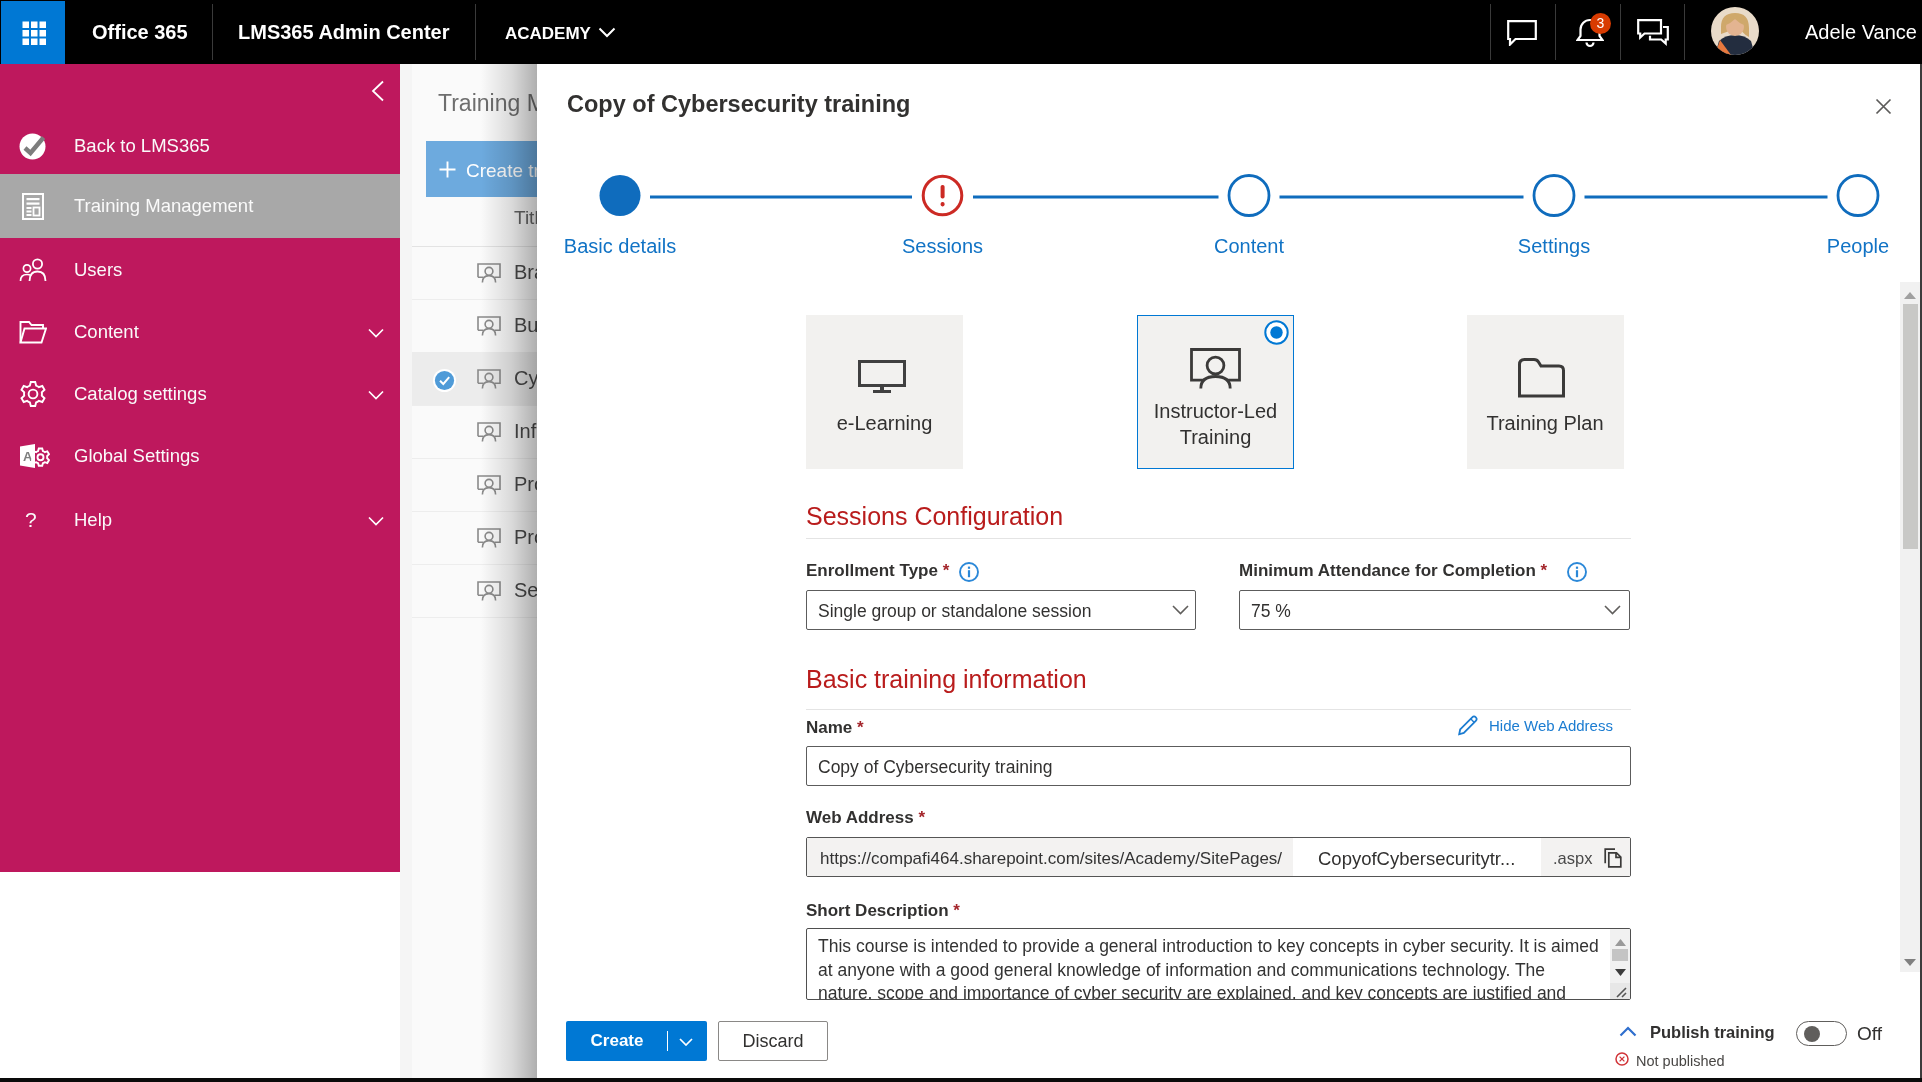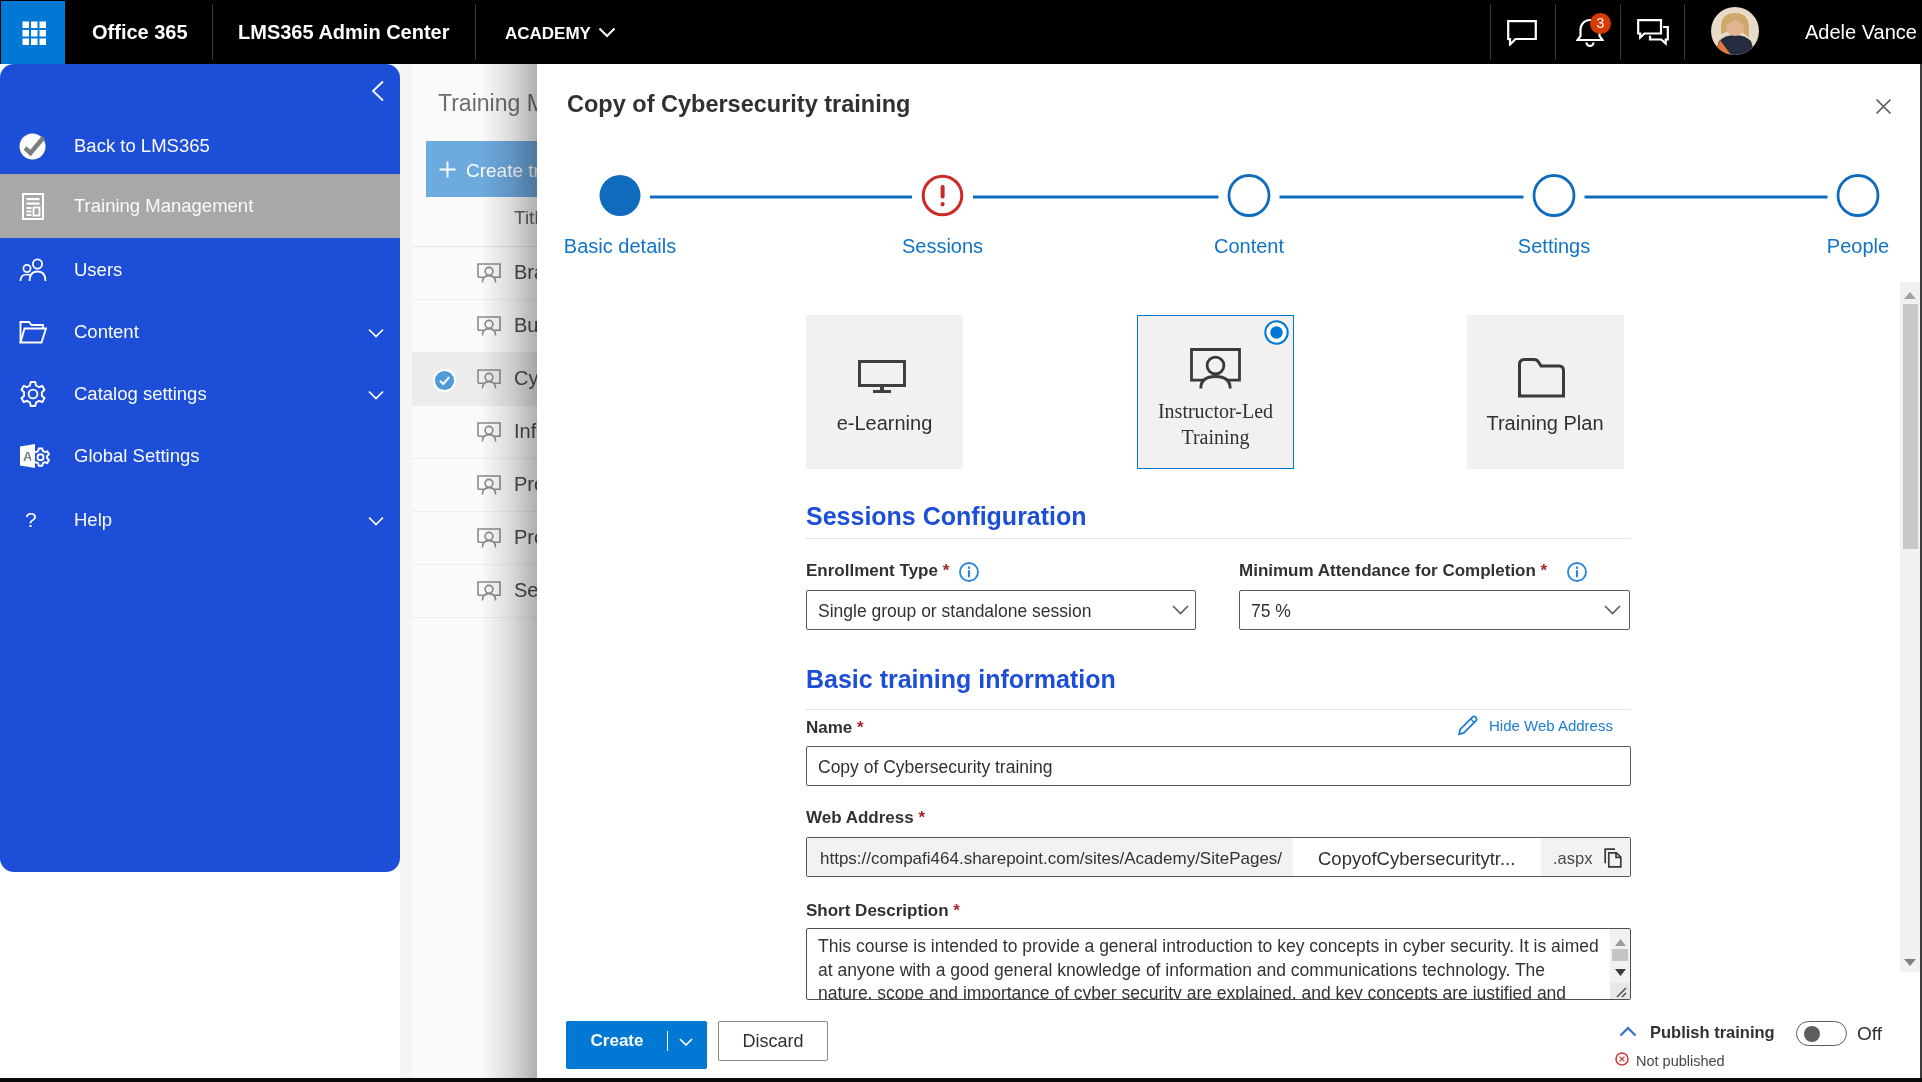--- a/index.html
+++ b/index.html
@@ -6,31 +6,31 @@
   html,body { width:1922px; height:1082px; overflow:hidden; }
   body { font-family:"Liberation Sans", sans-serif; background:#fff; position:relative; }
   .abs { position:absolute; }
   svg { display:block; }
   
   #topbar { position:absolute; left:0; top:0; width:1922px; height:64px; background:#000; }
   #waffle { position:absolute; left:1px; top:1px; width:64px; height:63px; background:#0078d4; }
   .tbtext { position:absolute; color:#fff; font-size:20px; font-weight:700; top:21px; white-space:nowrap; }
   .tbsep { position:absolute; top:4px; height:56px; width:1px; background:#3a3a3a; }
   
-  #nav { position:absolute; left:0; top:64px; width:400px; height:808px; background:#1d4ed8;border-radius:14px; }
+  #nav { position:absolute; left:0; top:64px; width:400px; height:808px; background:#be185d; }
   .navlabel { position:absolute; left:74px; color:#fafafa; font-size:18.5px; white-space:nowrap; }
   
   #list { position:absolute; left:400px; top:64px; width:137px; height:1014px; background:#fafafa; overflow:hidden; }
   .rowsep { position:absolute; left:0; width:137px; height:1px; background:#ededed; }
   .rowtext { position:absolute; left:114px; color:#4a4a4a; font-size:20px; white-space:nowrap; }
   
   #panel { position:absolute; left:537px; top:64px; width:1385px; height:1014px; background:#fff; }
   #shadow { position:absolute; left:481px; top:64px; width:56px; height:1014px;
             background:linear-gradient(to right, rgba(0,0,0,0) 0%, rgba(0,0,0,0.13) 55%, rgba(0,0,0,0.30) 100%); }
-  .h2 { position:absolute; color:#1d4ed8; font-size:25px; font-weight:700; white-space:nowrap; }
+  .h2 { position:absolute; color:#b91c1c; font-size:25px; font-weight:400; white-space:nowrap; }
   .hr { position:absolute; height:1px; background:#e4e4e4; }
   .flabel { position:absolute; color:#323130; font-size:17px; font-weight:700; white-space:nowrap; }
   .star { color:#a4262c; font-weight:700; }
   .fbox { position:absolute; border:1px solid #5c5c5c; border-radius:2px; background:#fff; }
   .fval { position:absolute; color:#323130; font-size:17.5px; white-space:nowrap; }
   .card { position:absolute; top:250.5px; width:157px; height:154px; background:#f2f1ef; }
   .cardlabel { position:absolute; width:100%; text-align:center; color:#323130; font-size:20px; }
   .steplabel { position:absolute; color:#1173c5; font-size:20px; text-align:right; white-space:nowrap; }
 </style>
 </head>
@@ -273,21 +273,21 @@
   </div>
   <svg class="abs" style="left:726px; top:254.5px;" width="27" height="27" viewBox="0 0 27 27">
     <circle cx="13.5" cy="13.5" r="11.2" fill="#fff" stroke="#0078d4" stroke-width="2"></circle>
     <circle cx="13.5" cy="13.5" r="6.2" fill="#0078d4"></circle>
   </svg>
   <svg class="abs" style="left:652px; top:283px;" width="53" height="46" viewBox="0 0 53 46">
     <path d="M14.8 33.2 H2.5 V2.5 H50.5 V33.2 H38.2" fill="none" stroke="#3b3a39" stroke-width="2.8"></path>
     <circle cx="26.5" cy="18.5" r="8.4" fill="none" stroke="#3b3a39" stroke-width="2.8"></circle>
     <path d="M11.8 41.5 Q11.8 29.5 26.5 29.5 Q41.2 29.5 41.2 41.5" fill="none" stroke="#3b3a39" stroke-width="2.8"></path>
   </svg>
-  <div class="cardlabel" style="left:600px; top:334px; position:absolute; width:157px; line-height:26px;font-family:Liberation Serif, serif;">Instructor-Led<br>Training</div>
+  <div class="cardlabel" style="left:600px; top:334px; position:absolute; width:157px; line-height:26px;">Instructor-Led<br>Training</div>
   <div class="card" style="left:929.5px;">
     <svg class="abs" style="left:51px; top:43px;" width="47" height="40" viewBox="0 0 47 40">
       <path d="M1.5 38 V6.5 Q1.5 1.5 6.5 1.5 H16 Q19 1.5 20.5 4 L23 8 H41 Q45.5 8 45.5 12.5 V38 Z M1.5 38 H45.5" fill="none" stroke="#3b3a39" stroke-width="3"></path>
     </svg>
     <div class="cardlabel" style="top:97px;">Training Plan</div>
   </div>
 
   <div class="h2" style="left:269px; top:438px;">Sessions Configuration</div>
   <div class="hr" style="left:269px; top:474px; width:825px;"></div>
   <div class="flabel" style="left:269px; top:497px;">Enrollment Type <span class="star">*</span></div>
@@ -347,21 +347,21 @@
     <svg class="abs" style="left:808px; top:40px;" width="11" height="7" viewBox="0 0 11 7">
         <polygon points="0,0 11,0 5.5,7" fill="#3c3c3c"></polygon>
       </svg>
     <div class="abs" style="left:803px; top:53.5px; width:20px; height:17px; background:#e7e7e7;">
       <svg width="20" height="17" viewBox="0 0 20 17">
           <path d="M16 5 L7 14 M16 10 L12 14" stroke="#555" stroke-width="1.6"></path>
         </svg>
     </div>
   </div>
 
-  <div class="abs" style="left:29px; top:957px; width:141px; height:48px; background:#0078d4; border-radius:2px;">
+  <div class="abs" style="left:29px; top:957px; width:141px; height:40px; background:#0078d4; border-radius:2px;">
     <div class="abs" style="left:0; top:0; width:102px; height:40px; text-align:center; line-height:40px; color:#fff; font-size:17px; font-weight:700;">Create</div>
     <div class="abs" style="left:101px; top:10px; width:1px; height:20px; background:#fff;"></div>
     <svg class="abs" style="left:113px; top:16.5px;" width="14" height="8" viewBox="0 0 14 8">
         <polyline points="1,1 7,7 13,1" fill="none" stroke="#fff" stroke-width="1.7"></polyline>
       </svg>
   </div>
   <div class="abs" style="left:181px; top:957px; width:110px; height:40px; background:#fff; border:1px solid #8a8886; border-radius:2px; text-align:center; line-height:38px; color:#323130; font-size:18px;">Discard</div>
 
   <svg class="abs" style="left:1082px; top:962px;" width="18" height="11" viewBox="0 0 18 11">
       <polyline points="1.5,9.5 9,2 16.5,9.5" fill="none" stroke="#2f6fce" stroke-width="2.2"></polyline>

